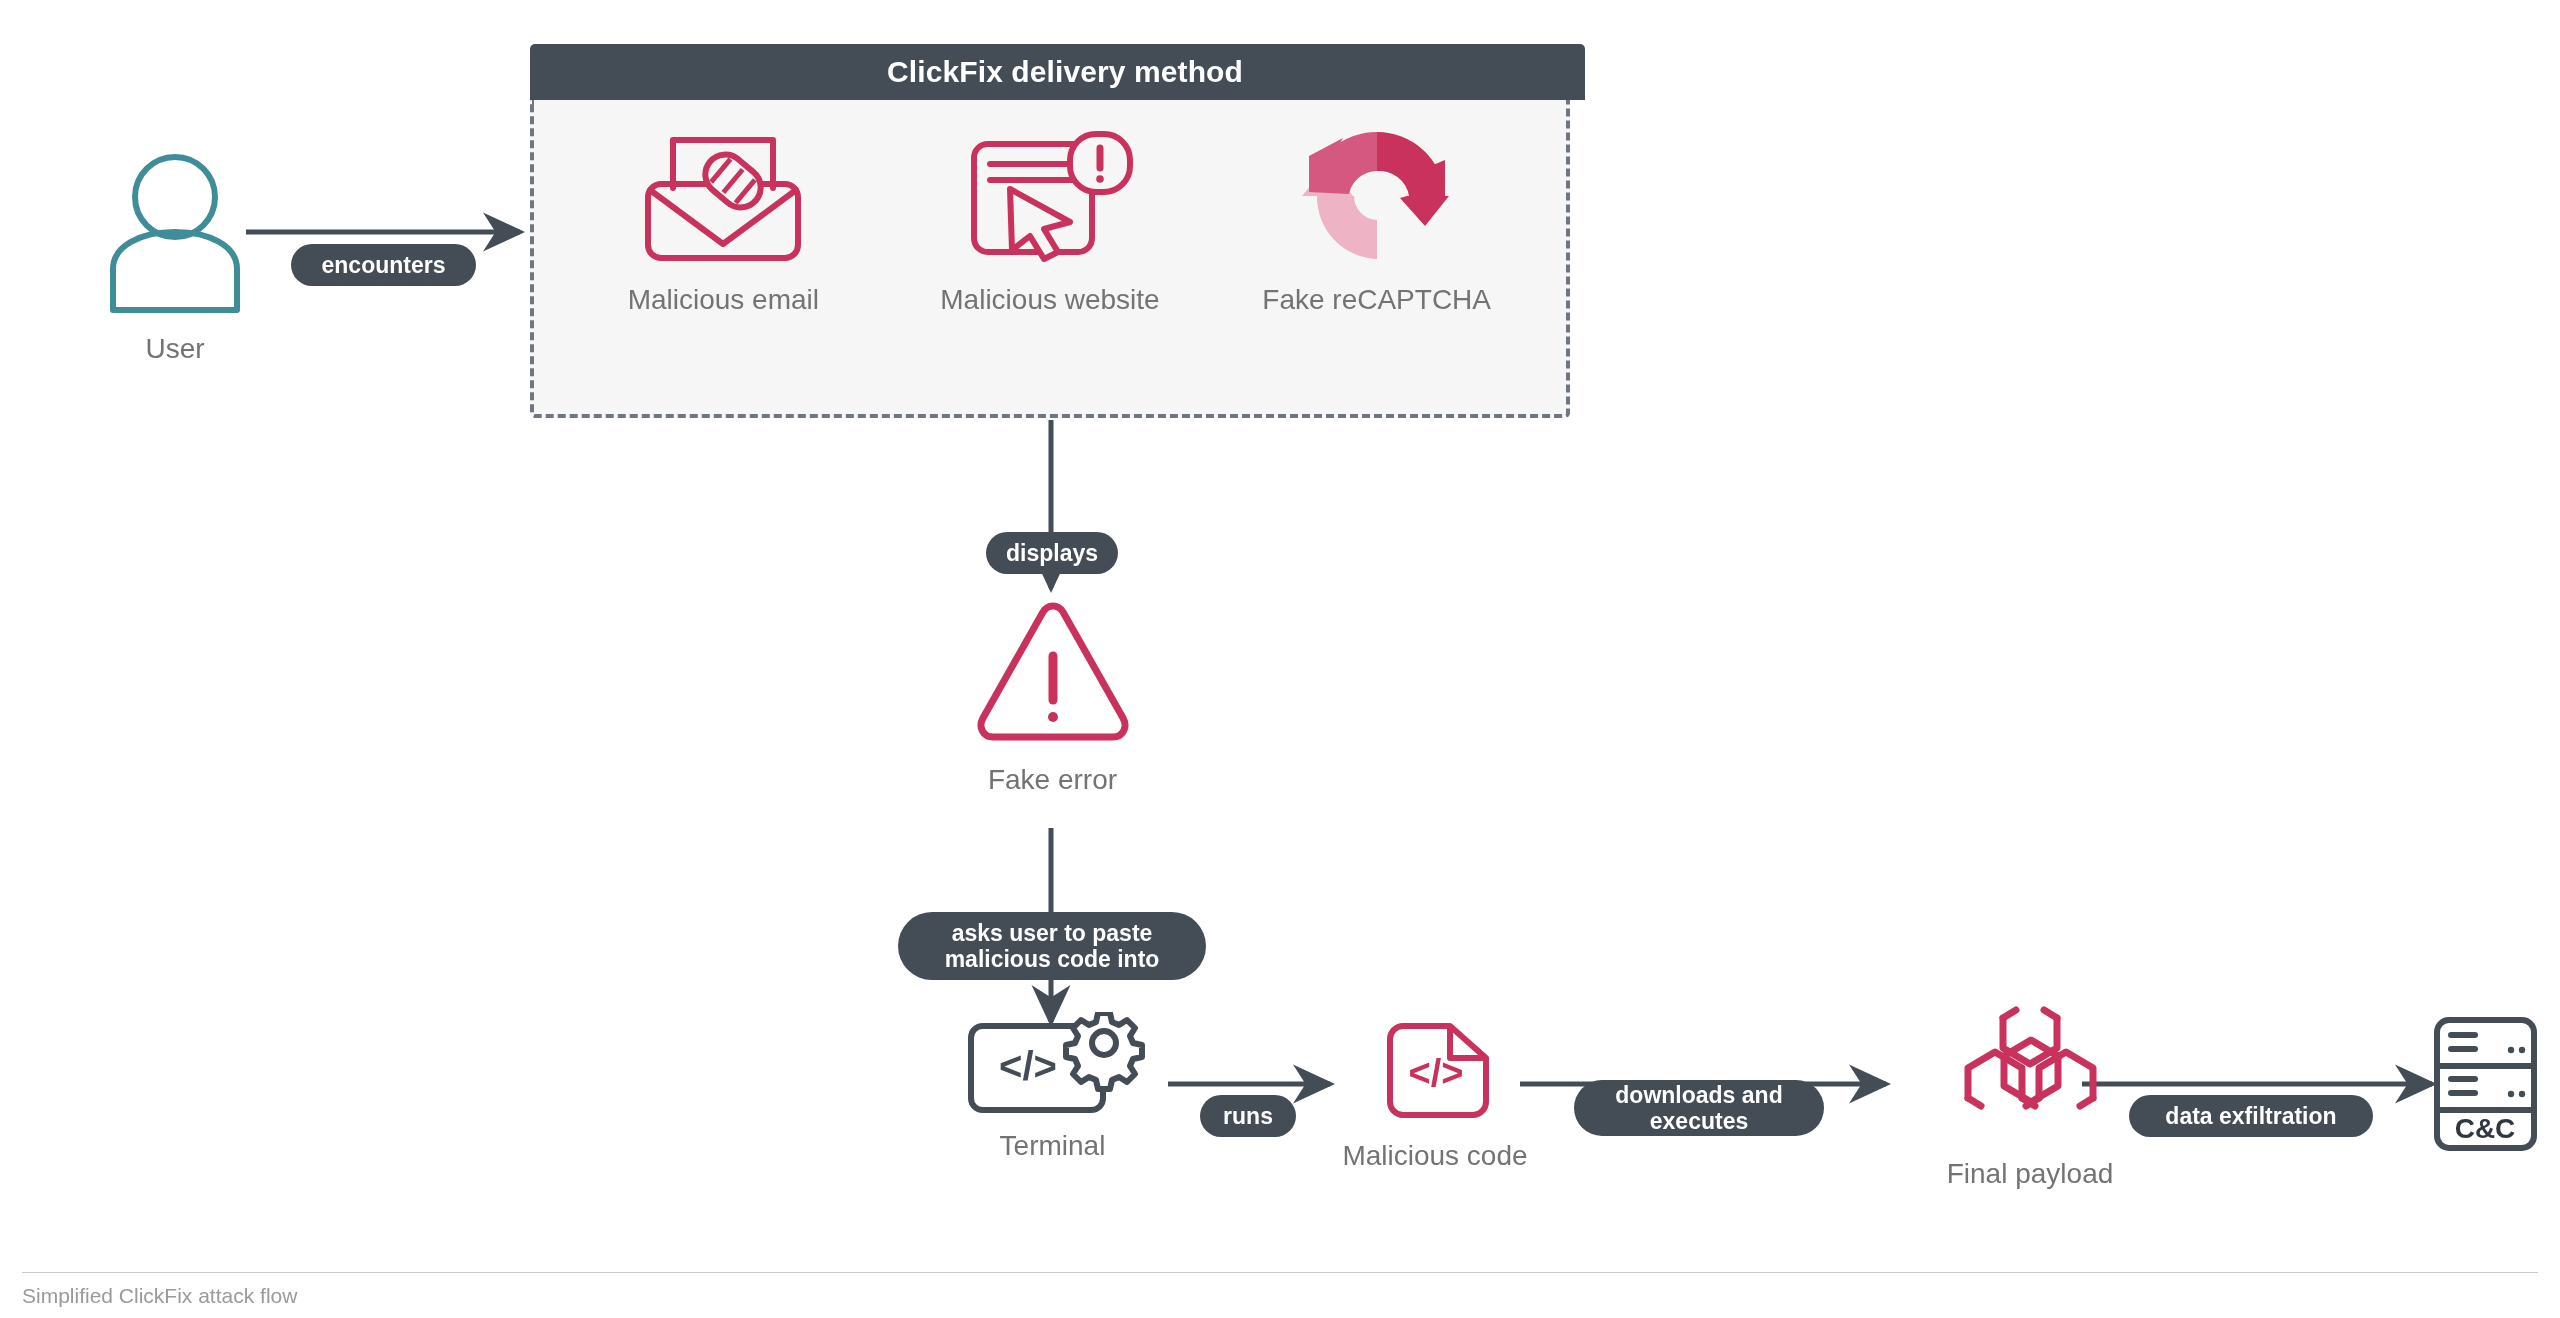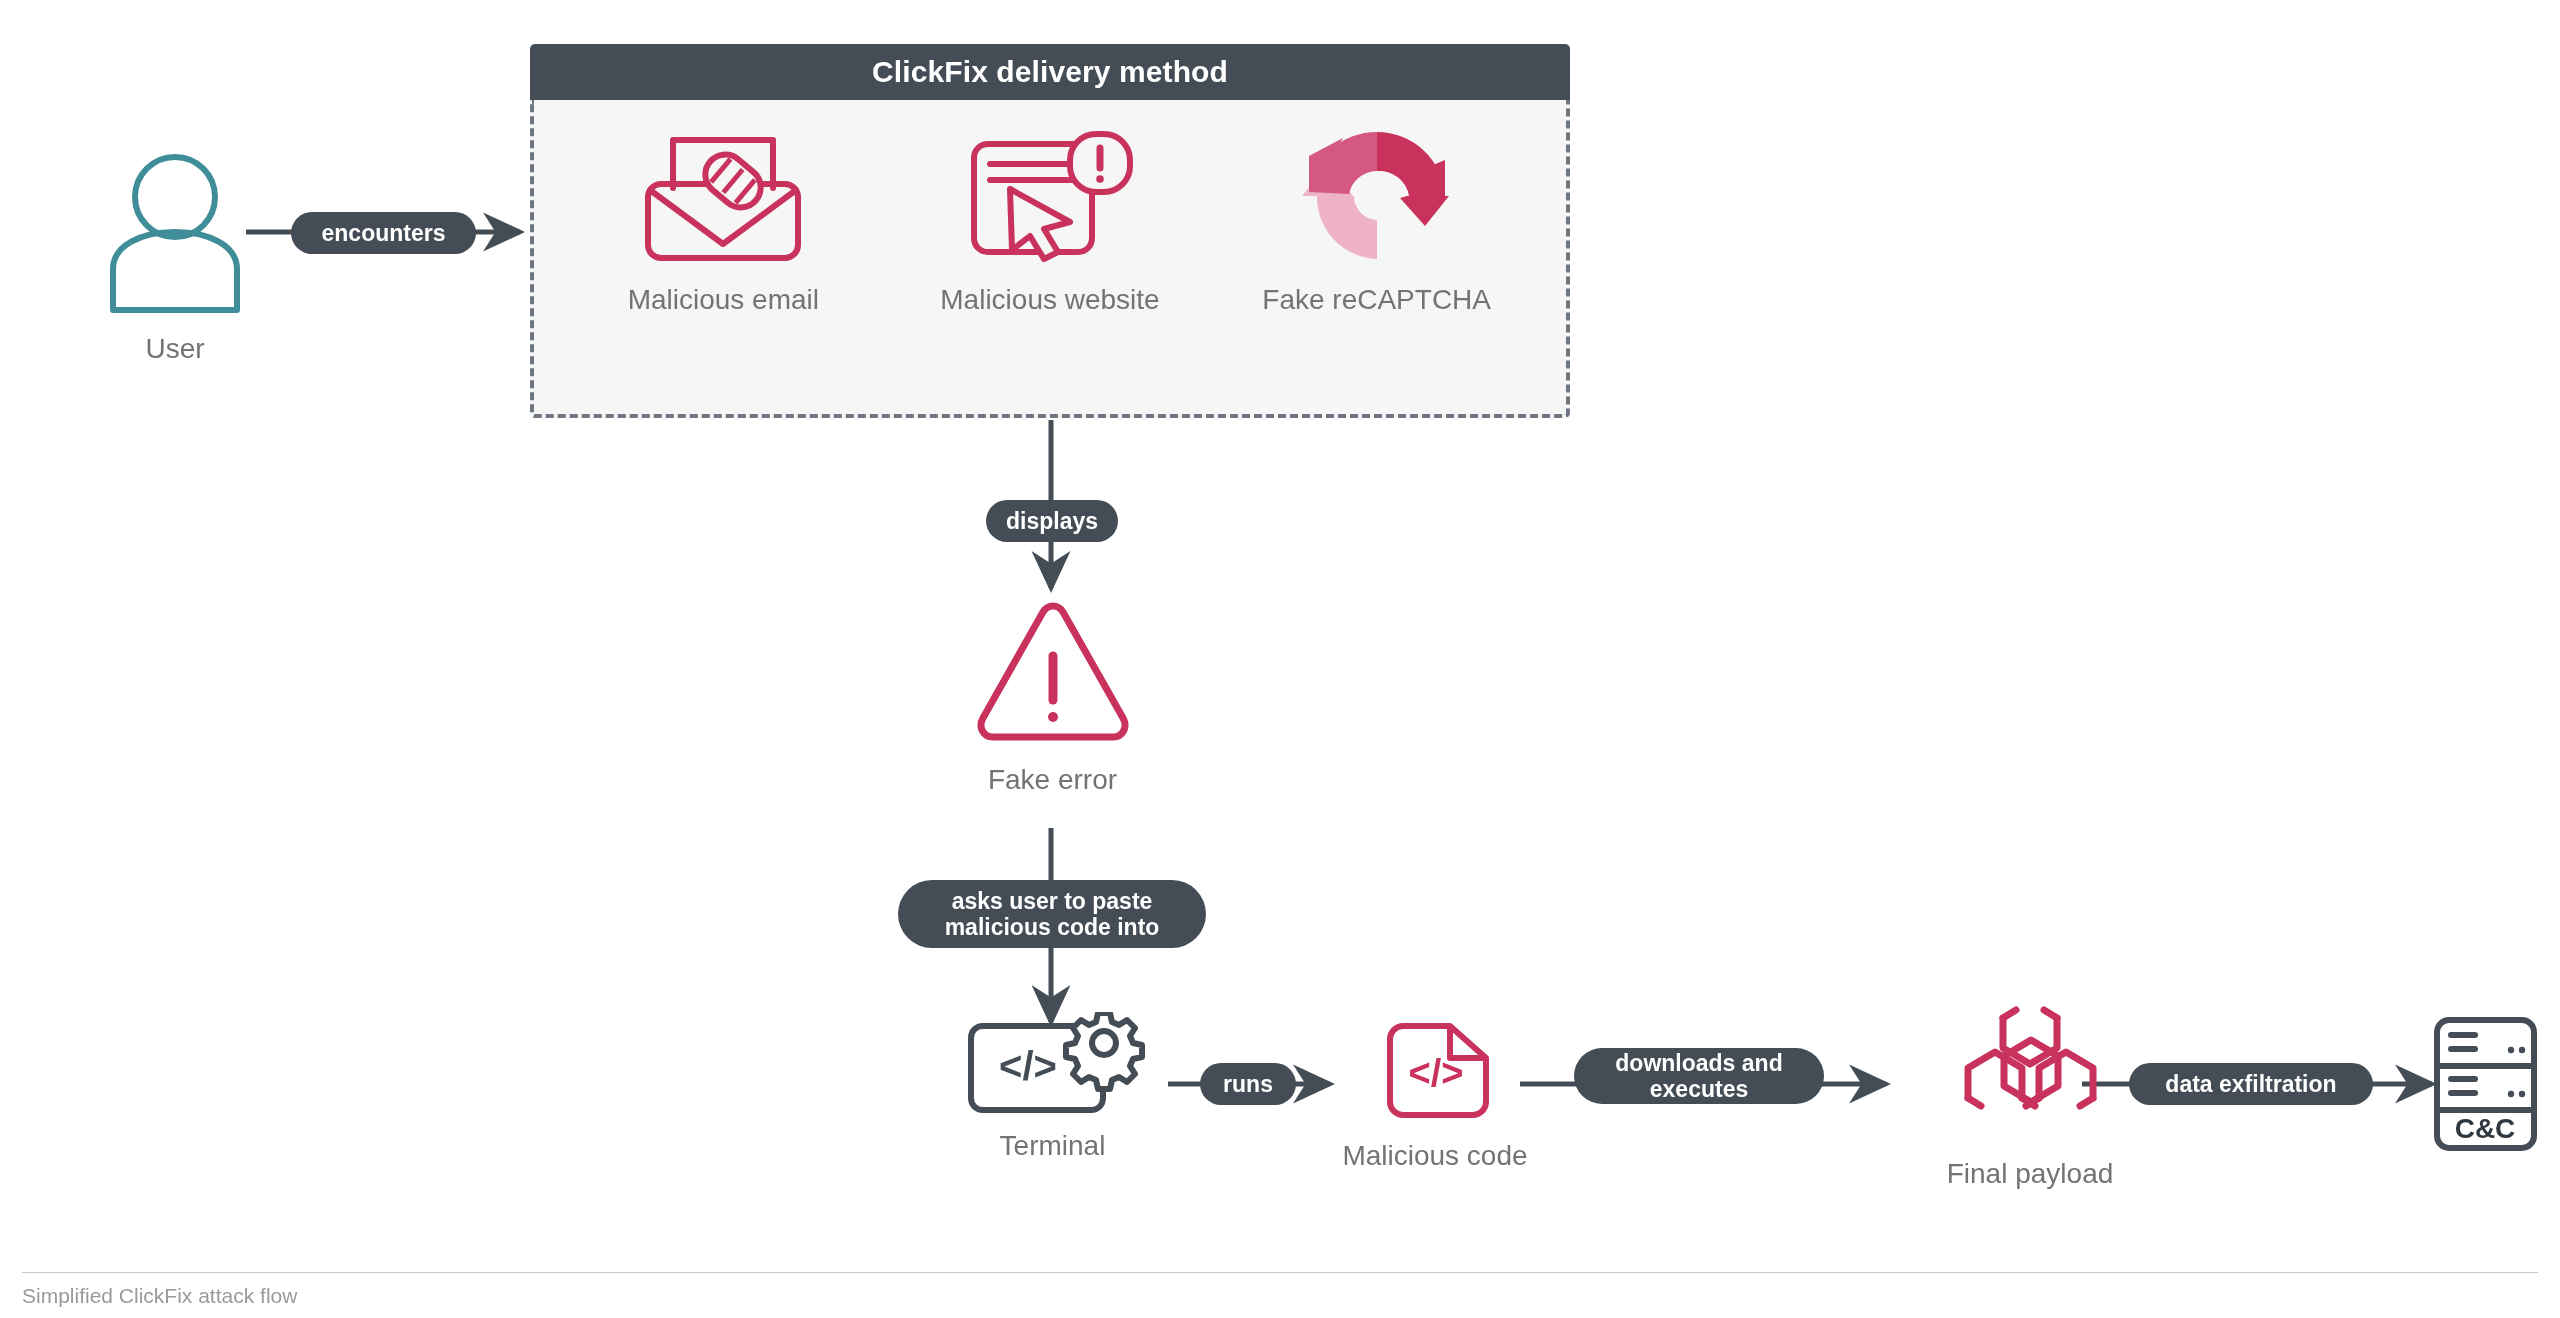--- a/index.html
+++ b/index.html
@@ -41,20 +41,21 @@
     height: 56px;
     background: #444c56;
     border-radius: 5px 5px 0 0;
     display: flex;
     align-items: center;
     justify-content: center;
     color: #ffffff;
     font-size: 30px;
     font-weight: 700;
     letter-spacing: 0.1px;
+    padding-left: 15px;
   }
   .delivery-body {
     position: absolute;
     left: 0; top: 56px;
     width: 1040px;
     height: 318px;
     box-sizing: border-box;
     background: #f6f6f6;
     border: 4px dashed #6e7681;
     border-top: none;
@@ -96,20 +97,21 @@
     font-weight: 700;
     line-height: 1.13;
     text-align: center;
     display: flex;
     align-items: center;
     justify-content: center;
     padding: 7px 20px;
     box-sizing: border-box;
     white-space: pre;
     z-index: 6;
+    margin-top: 32px;
   }
 
   
   .node {
     position: absolute;
     display: flex;
     flex-direction: column;
     align-items: center;
   }
 

